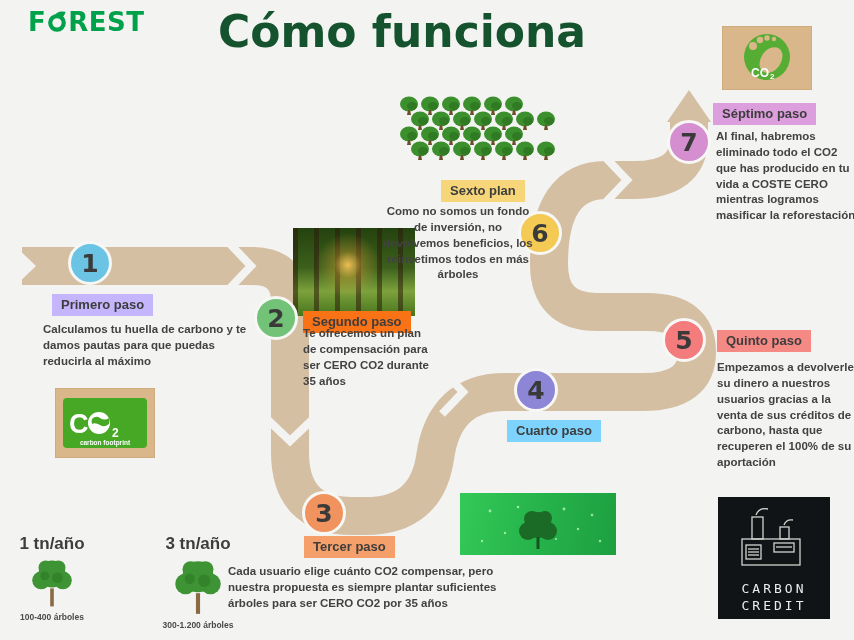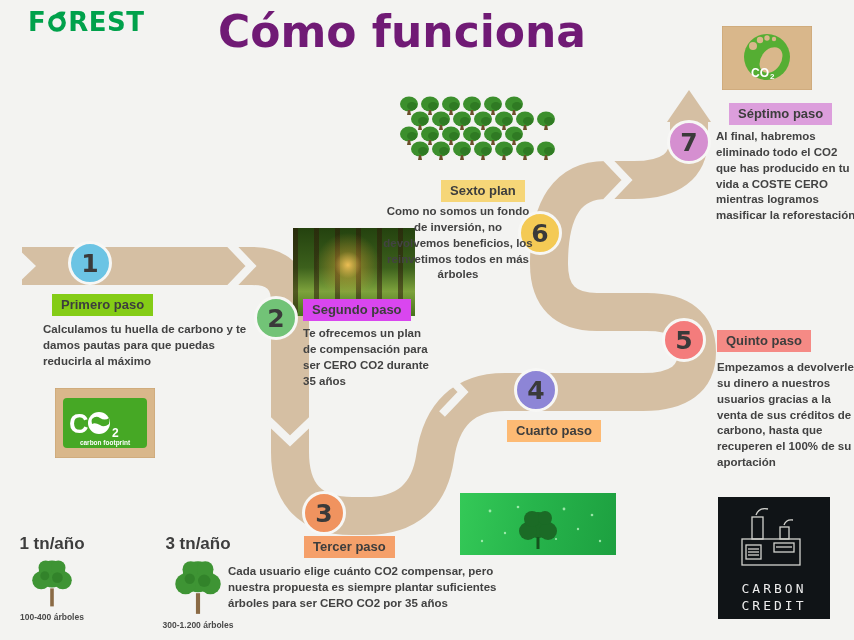--- a/index.html
+++ b/index.html
@@ -7,21 +7,21 @@
   body { font-family:"Liberation Sans", sans-serif; background:#f3f3f1; position:relative; }
   .stage { position:absolute; left:0; top:0; width:854px; height:640px; }
 
   
   .logo { position:absolute; left:28px; top:10px; color:#00a14b; font-weight:800;
           font-size:26px; line-height:0.95; letter-spacing:0.5px; font-family:"DejaVu Sans", sans-serif; }
   .logo-row { display:flex; align-items:center; }
   .logo-o { width:22px; height:22px; margin:0 0px; display:inline-block; }
   .title { position:absolute; left:177px; top:6px; width:450px; text-align:center;
            font-family:"DejaVu Sans", sans-serif; font-weight:800; font-size:44px;
-           color:#701a75; letter-spacing:0px; }
+           color:#14532d; letter-spacing:0px; }
 
   
   svg.road { position:absolute; left:0; top:0; }
 
   
   .circle { position:absolute; width:44px; height:44px; border-radius:50%;
             border:3px solid #f7f7f5; display:flex; align-items:center; justify-content:center;
             font-size:25px; font-weight:800; color:#3a3a3a; font-family:"DejaVu Sans", sans-serif; }
   
   .chip { position:absolute; font-size:13px; font-weight:bold; color:#3d3d3d;
@@ -287,27 +287,27 @@
   </svg>
 
   <div class="circle" style="left: 68px; top: 241px; background-color: rgb(108, 196, 228);">1</div>
   <div class="circle" style="left: 254px; top: 296px; background-color: rgb(114, 195, 119);">2</div>
   <div class="circle" style="left: 302px; top: 491px; background-color: rgb(240, 147, 95);">3</div>
   <div class="circle" style="left: 514px; top: 368px; background-color: rgb(141, 133, 214);">4</div>
   <div class="circle" style="left: 662px; top: 318px; background-color: rgb(244, 124, 124);">5</div>
   <div class="circle" style="left: 518px; top: 211px; background-color: rgb(244, 202, 85);">6</div>
   <div class="circle" style="left: 667px; top: 120px; background-color: rgb(213, 143, 208);">7</div>
 
-  <div class="chip" style="left: 52px; top: 294px; background-color: #84cc16;">Primero paso</div>
-  <div class="chip" style="left: 303px; top: 299px; background-color: #d946ef;">Segundo paso</div>
+  <div class="chip" style="left: 52px; top: 294px; background-color: #c4b5fd;">Primero paso</div>
+  <div class="chip" style="left: 303px; top: 311px; background-color: #f97316;">Segundo paso</div>
   <div class="chip" style="left: 304px; top: 536px; background-color: rgb(245, 160, 106);">Tercer paso</div>
-  <div class="chip" style="left: 507px; top: 420px; background-color: #fdba74;">Cuarto paso</div>
+  <div class="chip" style="left: 507px; top: 420px; background-color: #7dd3fc;">Cuarto paso</div>
   <div class="chip" style="left: 717px; top: 330px; background-color: rgb(245, 138, 133);">Quinto paso</div>
   <div class="chip" style="left: 441px; top: 180px; background-color: rgb(246, 214, 120);">Sexto plan</div>
-  <div class="chip" style="left: 713px; top: 103px; background-color: rgb(220, 158, 220); margin-left: 16px;">Séptimo paso</div>
+  <div class="chip" style="left: 713px; top: 103px; background-color: rgb(220, 158, 220);">Séptimo paso</div>
 
   <div class="stext" style="left:43px;  top:322px; width:218px;">Calculamos tu huella de carbono y te damos pautas para que puedas reducirla al máximo</div>
   <div class="stext" style="left:303px; top:326px; width:128px;">Te ofrecemos un plan de compensación para ser CERO CO2 durante 35 años</div>
   <div class="stext" style="left:228px; top:564px; width:306px;">Cada usuario elige cuánto CO2 compensar, pero nuestra propuesta es siempre plantar suficientes árboles para ser CERO CO2 por 35 años</div>
   <div class="stext" style="left:717px; top:360px; width:142px;">Empezamos a devolverle su dinero a nuestros usuarios gracias a la venta de sus créditos de carbono, hasta que recuperen el 100% de su aportación</div>
   <div class="stext right" style="left:383px; top:204px; width:150px;">Como no somos un fondo de inversión, no devolvemos beneficios, los reinvetimos todos en más árboles</div>
   <div class="stext" style="left:716px; top:129px; width:142px;">Al final, habremos eliminado todo el CO2 que has producido en tu vida a COSTE CERO mientras logramos masificar la reforestación</div>
 
   <div class="scale-col" style="left:6px;">
     <div class="scale-rate">1 tn/año</div>

